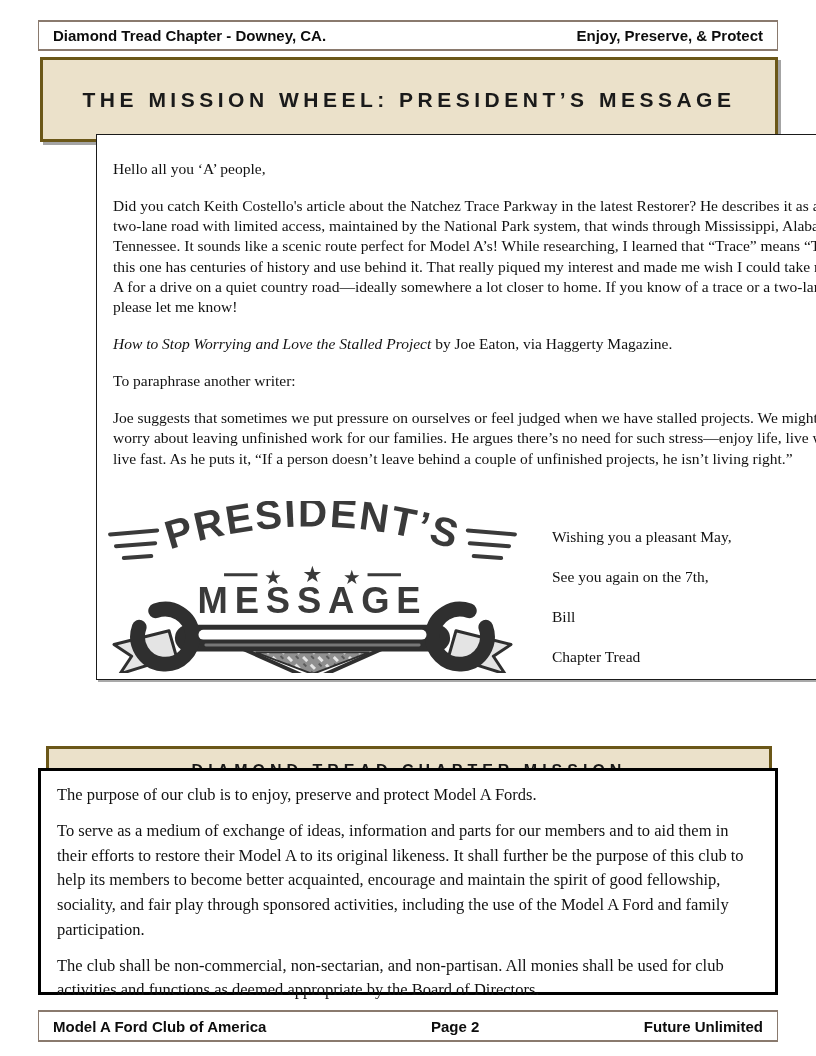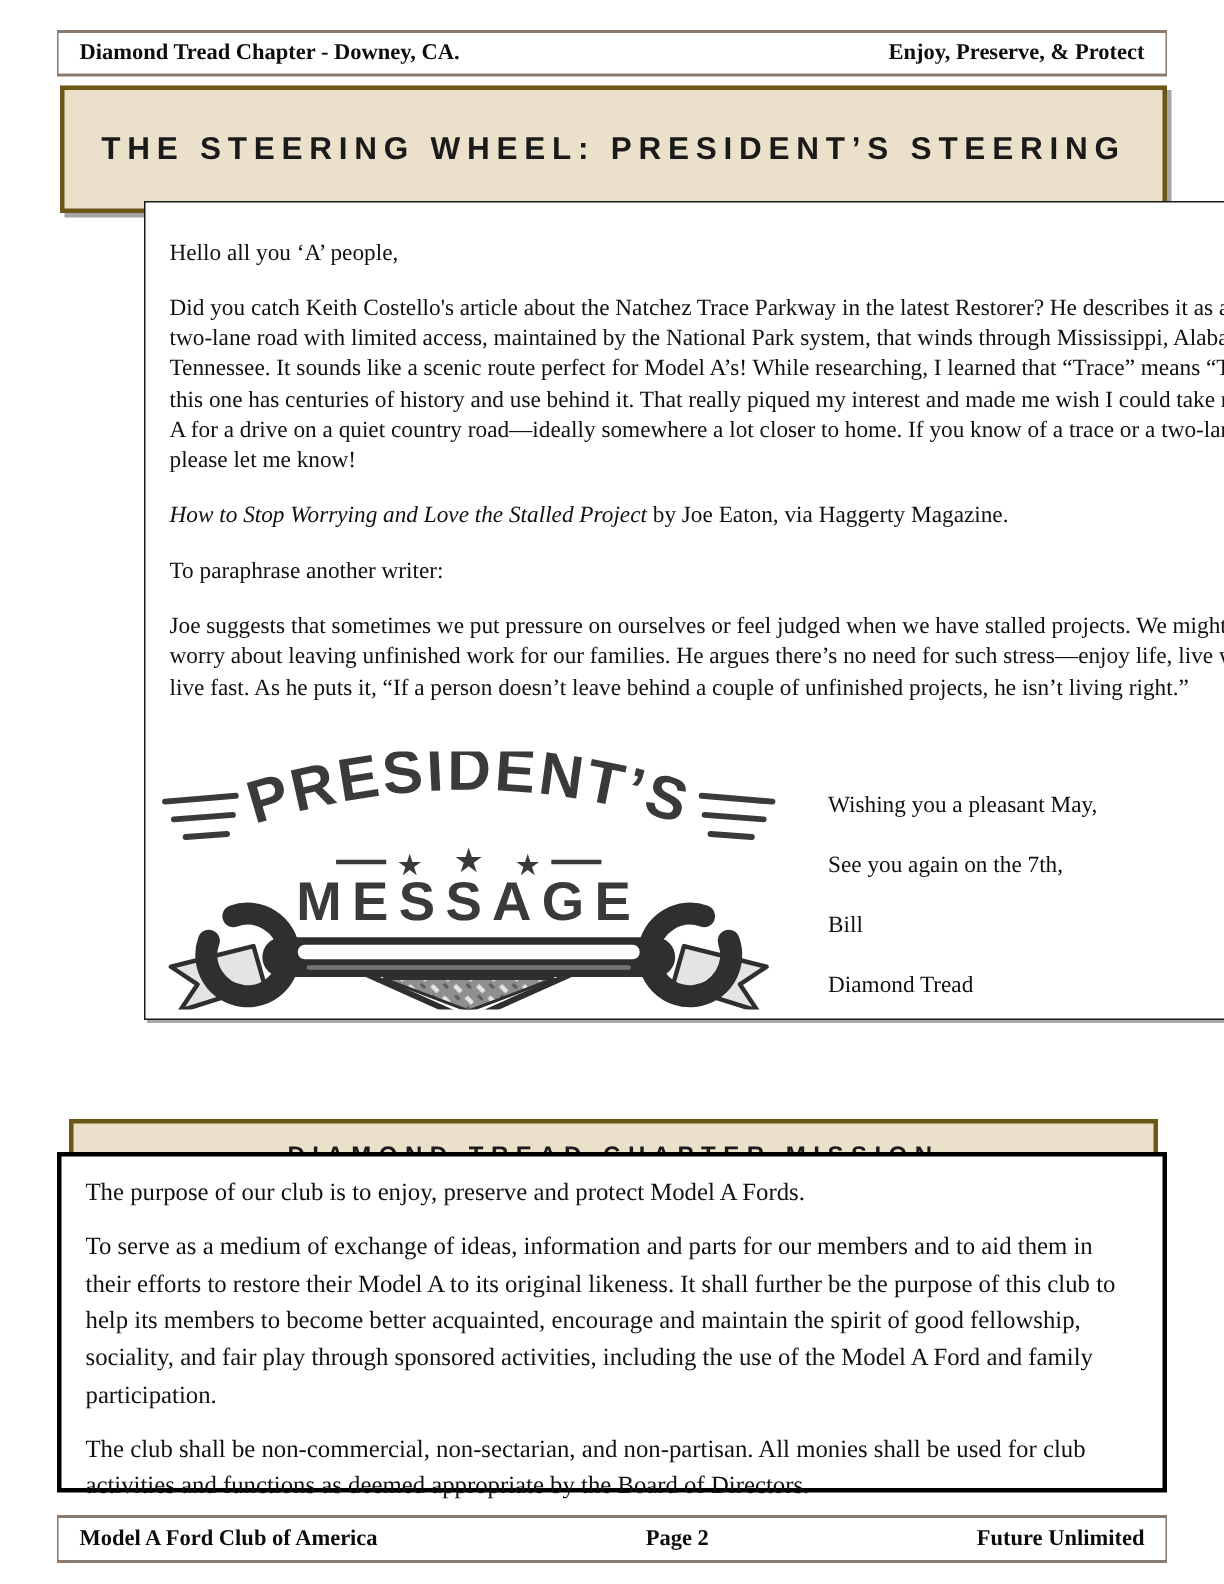--- a/index.html
+++ b/index.html
@@ -26,34 +26,34 @@
   .pbox p{margin:0 0 17px 0;}
   .italic{font-style:italic;}
   .closing{position:absolute;left:455px;top:392px;font-size:15.5px;}
   .closing div{margin-bottom:20px;}
   .graphic{position:absolute;left:8px;top:366px;width:415px;height:172px;}
   
   .mbox{position:absolute;left:38px;top:768px;width:740px;height:227px;background:#fff;
         border:3px solid #000000;box-sizing:border-box;padding:12px 16px 0 16px;
         font-size:16.5px;line-height:1.5;}
   .mbox p{margin:0 0 11px 0;}
-  .ftext{white-space:nowrap;font-family:Liberation Serif, serif;}
+  .ftext{white-space:nowrap;}
 </style>
 </head>
 <body>
 
 <div class="page">
 
   <div class="bar header-bar">
     <span class="ftext">Diamond Tread Chapter - Downey, CA.</span>
     <span class="ftext">Enjoy, Preserve, &amp; Protect</span>
   </div>
 
   <div class="tan-box ptitle">
-    <span>THE STEERING WHEEL: PRESIDENT’S STEERING</span>
+    <span>THE MISSION WHEEL: PRESIDENT’S MESSAGE</span>
   </div>
 
   <div class="pbox">
     <p>Hello all you ‘A’ people,</p>
     <p>Did you catch Keith Costello's article about the Natchez Trace Parkway in the latest Restorer? He describes it as a 444-mile two-lane road with limited access, maintained by the National Park system, that winds through Mississippi, Alabama, and Tennessee. It sounds like a scenic route perfect for Model A’s! While researching, I learned that “Trace” means “Trail,” and this one has centuries of history and use behind it. That really piqued my interest and made me wish I could take my Model A for a drive on a quiet country road—ideally somewhere a lot closer to home.  If you know of a trace or a two-lane road please let me know!</p>
     <p><span class="italic">How to Stop Worrying and Love the Stalled Project</span><span> by Joe Eaton, via Haggerty Magazine.</span></p>
     <p>To paraphrase another writer:</p>
     <p>Joe suggests that sometimes we put pressure on ourselves or feel judged when we have stalled projects. We might also worry about leaving unfinished work for our families. He argues there’s no need for such stress—enjoy life, live well, and live fast. As he puts it, “If a person doesn’t leave behind a couple of unfinished projects, he isn’t living right.”</p>
 
     <svg class="graphic" viewBox="0 0 420 175" aria-hidden="true">
@@ -108,21 +108,21 @@
         <path d="M 386.3 128.4 A 28 28 0 1 1 369.6 111.7" fill="none" stroke="#2f2f2f" stroke-width="15" stroke-linecap="round"></path>
         <rect x="94" y="131" width="232" height="10" rx="5" fill="#ffffff"></rect>
         <rect x="100" y="145" width="220" height="3" rx="1.5" fill="#777777"></rect>
       </g>
     </svg>
 
     <div class="closing">
       <div>Wishing you a pleasant May,</div>
       <div>See you again on the 7th,</div>
       <div>Bill</div>
-      <div>Diamond Tread</div>
+      <div>Chapter Tread</div>
     </div>
   </div>
 
   <div class="tan-box mtitle">
     <span>DIAMOND TREAD CHAPTER MISSION</span>
   </div>
 
   <div class="mbox">
     <p>The purpose of our club is to enjoy, preserve and protect Model A Fords.</p>
     <p>To serve as a medium of exchange of ideas, information and parts for our members and to aid them in their efforts to restore their Model A to its original likeness. It shall further be the purpose of this club to help its members to become better acquainted, encourage and maintain the spirit of good fellowship, sociality, and fair play through sponsored activities, including the use of the Model A Ford and family participation.</p>

